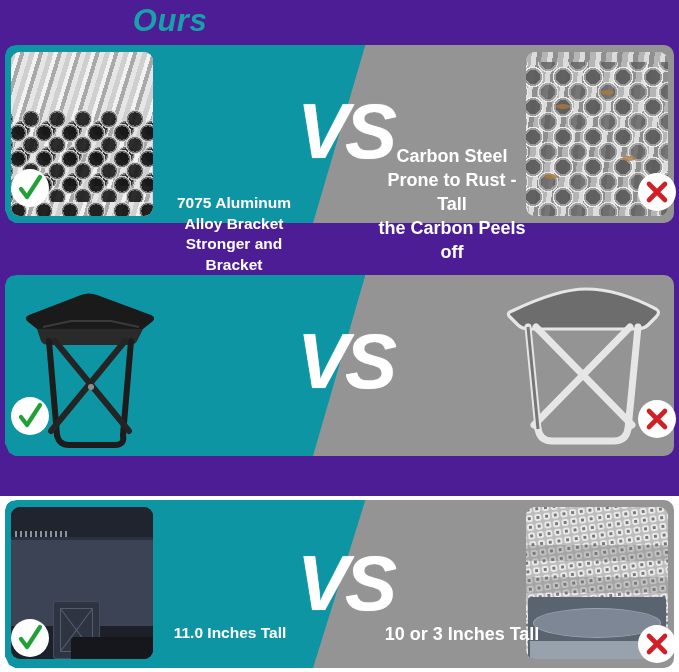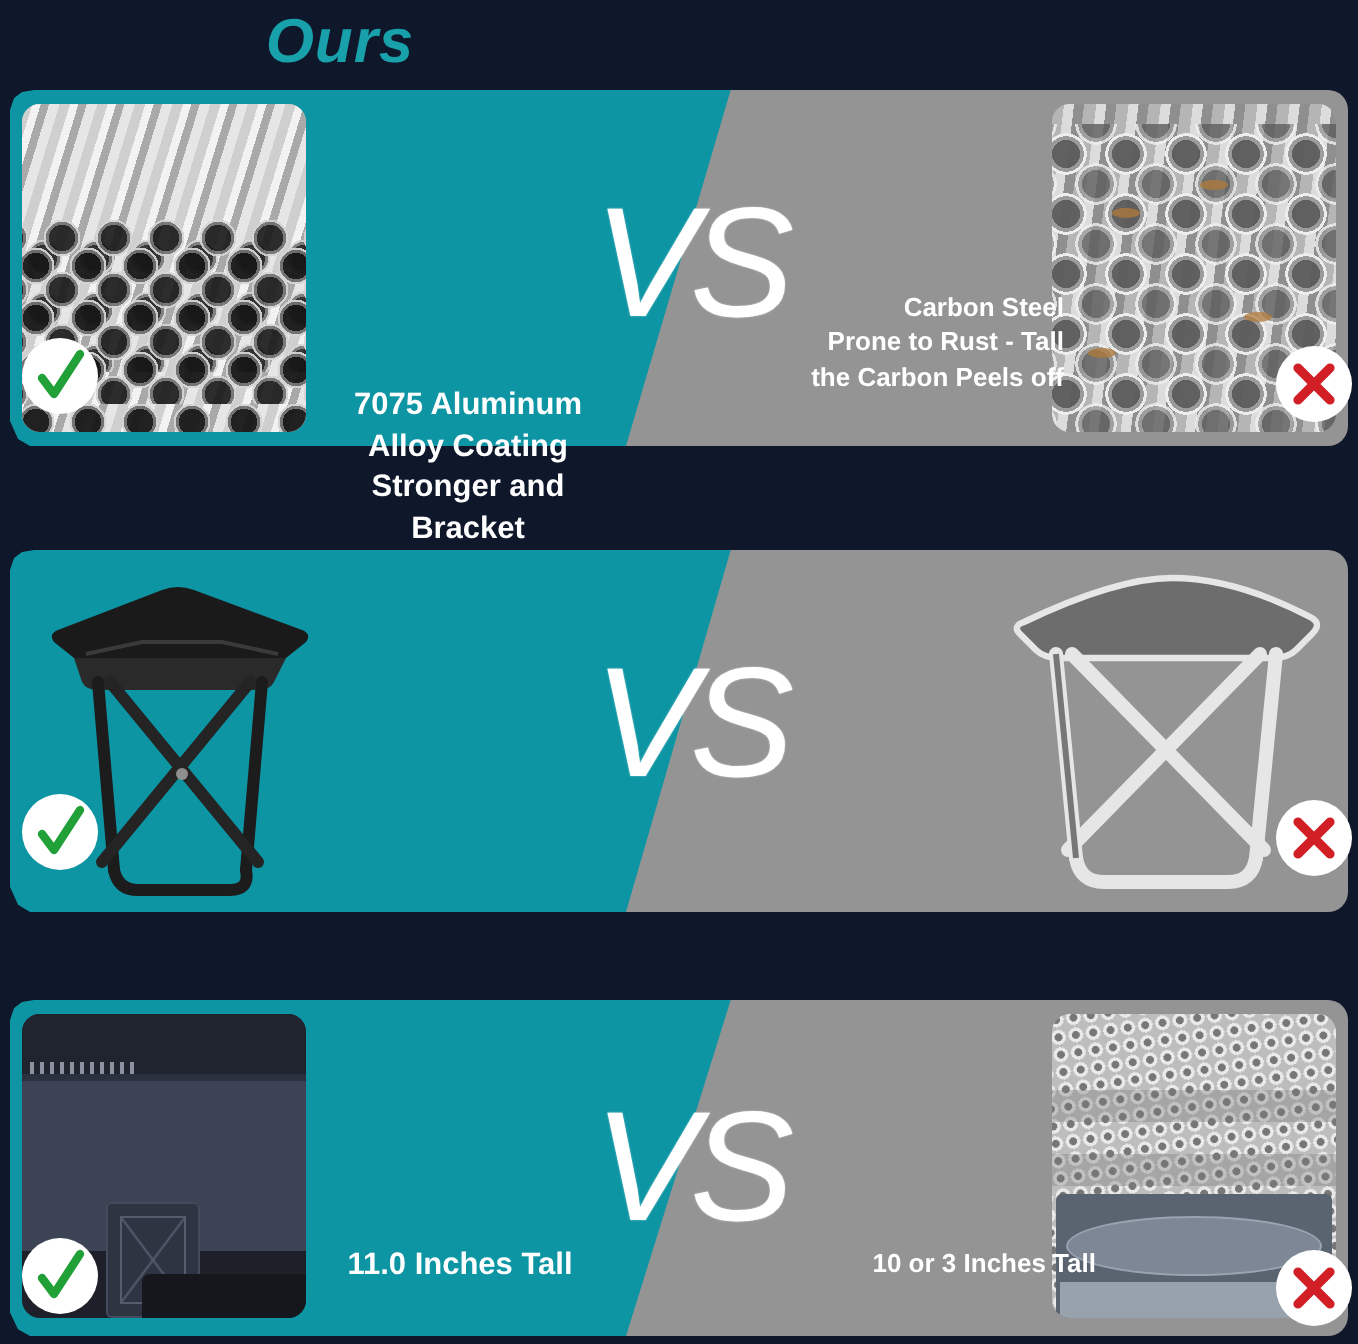--- a/index.html
+++ b/index.html
@@ -1,18 +1,18 @@
 <!DOCTYPE html>
 <html><head>
 <meta charset="utf-8">
 <style>
   html,body{margin:0;padding:0;background:#ffffff;}
   body{width:679px;height:672px;font-family:"Liberation Sans",sans-serif;overflow:hidden;position:relative;}
 
-  .stage{position:relative;width:679px;height:672px;background:#0f172a;}
+  .stage{position:relative;width:679px;height:496px;background:#4c1d95;}
 
   
   .headers{position:absolute;left:0;top:0;width:679px;height:44px;}
   .hdr{position:absolute;top:0;font-size:31px;font-weight:bold;font-style:italic;letter-spacing:.5px;line-height:42px;}
   .hdr-ours{left:0;width:340px;text-align:center;color:#18a0ab;}
   .hdr-others{left:340px;width:339px;text-align:center;color:#8c8c8c;}
 
   
   .row{position:absolute;left:0;width:679px;}
   .row1{top:45px;height:178px;}
@@ -79,30 +79,30 @@
   .mesh-bottom::before{content:"";position:absolute;left:6px;right:6px;top:12px;height:28px;border-radius:50%;
      background:#7d8795;box-shadow:0 0 0 1px #9aa3af;}
   .mesh-bottom::after{content:"";position:absolute;left:2px;right:2px;bottom:0;height:18px;background:#98a2ad;}
 
   
   .stool{position:absolute;}
   .stool-ours{left:6px;top:4px;width:160px;height:176px;}
   .stool-theirs{right:4px;top:6px;width:172px;height:172px;}
 
   
-  .vs{position:absolute;font-style:italic;font-weight:normal;color:#ffffff;line-height:1;
+  .vs{position:absolute;font-style:italic;font-weight:bold;color:#ffffff;line-height:1;
       letter-spacing:-4px;z-index:6;text-shadow:0 0 1px rgba(255,255,255,.6);}
   .vs-r1{left:297px;top:92px;font-size:78px;}
   .vs-r2{left:297px;top:322px;font-size:78px;}
   .vs-r3{left:297px;top:544px;font-size:78px;}
 
   
   .caption{position:absolute;color:#ffffff;font-weight:bold;text-align:center;line-height:1.33;z-index:4;}
   .cap-left{font-size:15.5px;}
-  .cap-right{font-size:13px;text-align:right;}
+  .cap-right{font-size:18px;}
 
   .c1l{left:160px;top:100px;width:148px;margin-top:48px;}
   .c1r{left:372px;top:100px;width:160px;}
   .c2l{left:150px;top:348px;width:160px;}
   .c2r{left:376px;top:348px;width:172px;}
 
   
   .badge{position:absolute;width:38px;height:38px;border-radius:50%;background:#ffffff;z-index:8;
          display:flex;align-items:center;justify-content:center;}
   .b1-ok{left:11px;top:169px;} .b1-no{left:638px;top:173px;}
@@ -138,21 +138,21 @@
         <div class="steel-ends b"></div>
         <div class="rust" style="left:30px;top:52px;"></div>
         <div class="rust" style="left:74px;top:38px;"></div>
         <div class="rust" style="left:96px;top:104px;"></div>
         <div class="rust" style="left:18px;top:122px;"></div>
       </div>
     </div>
 
     <div class="caption cap-left c1l">
       <div>7075 Aluminum</div>
-      <div>Alloy Coating</div>
+      <div>Alloy Bracket</div>
       <div>Stronger and Bracket</div>
     </div>
 
     <div class="caption cap-right c1r">
       <div>Carbon Steel</div>
       <div>Prone to Rust - Tall</div>
       <div>the Carbon Peels off</div>
     </div>
   </div>
 

